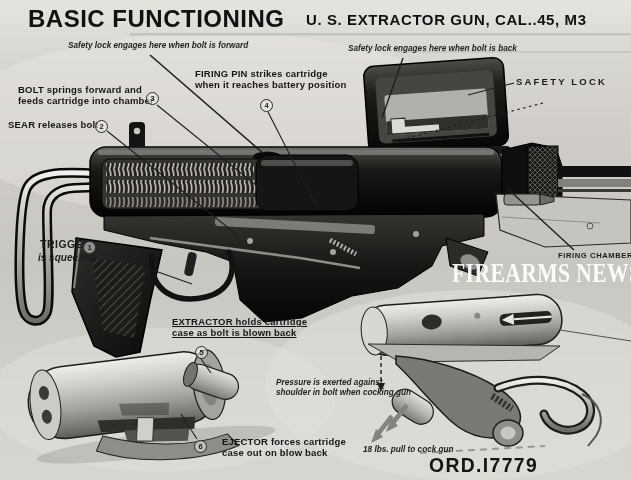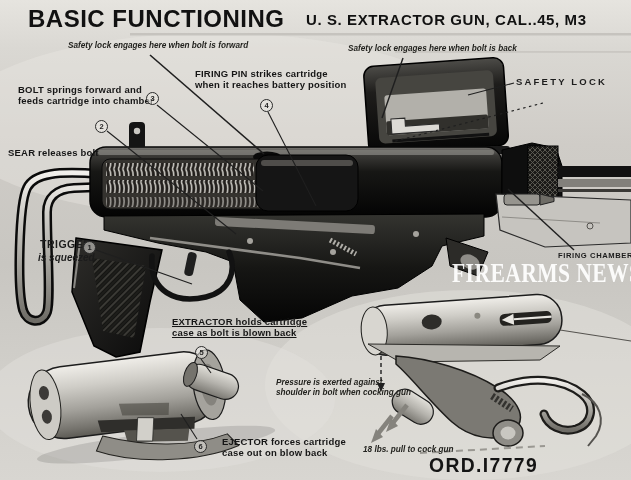--- a/index.html
+++ b/index.html
@@ -256,21 +256,21 @@
   </svg>
 
   <div class="title-main">BASIC FUNCTIONING</div>
   <div class="title-model">U. S. EXTRACTOR GUN, CAL..45, M3</div>
 
   <div class="lbl note" style="left:68px;top:41px;">Safety lock engages here when bolt is forward</div>
   <div class="lbl note" style="left:325px;top:44px;margin-left:23px;">Safety lock engages here when bolt is back</div>
 
   <div class="lbl part" style="left:18px;top:84px;">BOLT springs forward and
 feeds cartridge into chamber</div>
-  <div class="lbl part" style="left:8px;top:119px;margin-top:28px;">SEAR releases bolt</div>
+  <div class="lbl part" style="left:8px;top:119px;">SEAR releases bolt</div>
   <div class="lbl part" style="left:195px;top:68px;">FIRING PIN strikes cartridge
 when it reaches battery position</div>
 
   <div class="lbl safety-lock-lbl" style="left:516px;top:76px;">SAFETY LOCK</div>
 
   <div class="lbl trigger-name" style="left:40px;top:238px;">TRIGGER</div>
   <div class="lbl trigger-action" style="left:38px;top:252px;">is squeezed</div>
 
   <div class="lbl firing-chamber-lbl" style="left:558px;top:251px;">FIRING CHAMBER</div>
 

